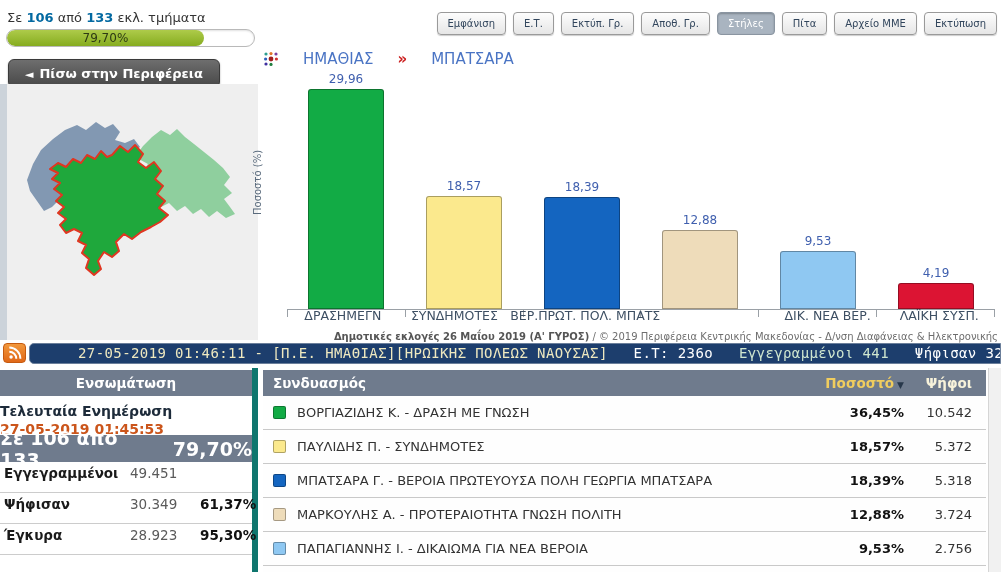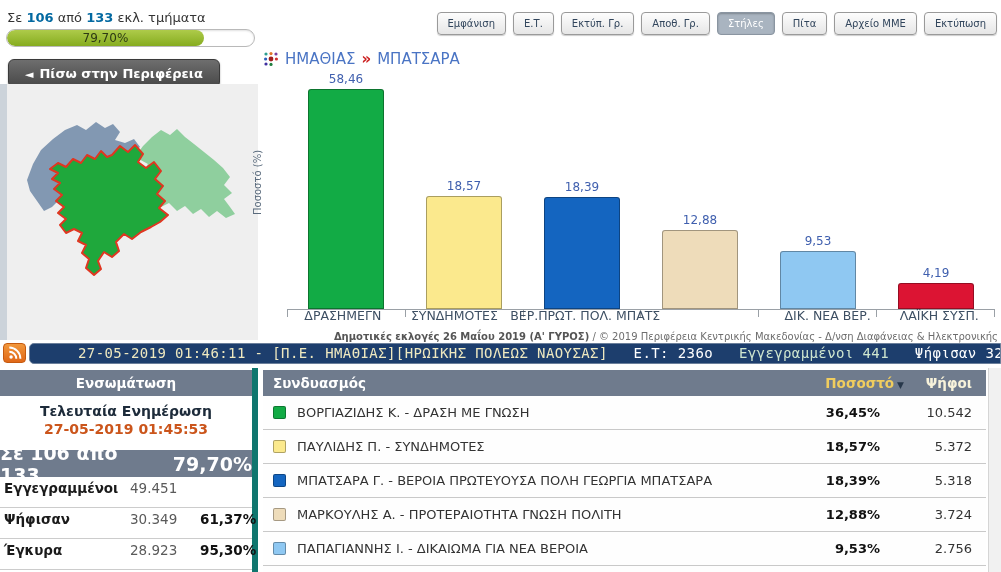--- a/index.html
+++ b/index.html
@@ -26,21 +26,21 @@
   .back-btn { position:absolute; left:8px; top:59px; font-family:inherit; font-size:13px; font-weight:bold; color:#fff;
     background:linear-gradient(#6e6e6e,#474747); border:1px solid #3a3a3a; border-radius:6px;
     padding:6px 16px; box-shadow:0 1px 2px rgba(0,0,0,.35); cursor:pointer; }
   .back-btn .arr { margin-right:6px; font-size:11px; }
 
   
   .map-strip { position:absolute; left:0; top:84px; width:7px; height:256px; background:#ccd3da; }
   .map { position:absolute; left:7px; top:84px; width:251px; height:256px; background:#efefef; }
 
   
-  .chart-title { position:absolute; left:263px; top:50px; display:flex; align-items:center; gap:6px;
+  .chart-title { position:absolute; left:263px; top:50px; display:flex; align-items:center; gap:24px;
     font-size:15px; }
   .bc-region, .bc-muni { color:#4a74c4; }
   .bc-sep { color:#cc2222; font-weight:bold; }
   .ylabel { position:absolute; left:252px; top:215px; transform:rotate(-90deg); transform-origin:left top;
     font-size:10px; color:#5a6b7d; white-space:nowrap; }
   .plot { position:absolute; left:287px; top:72px; width:708px; height:238px;
     border-bottom:1px solid #9aa0a6; display:flex; }
   .slot { flex:1; display:flex; flex-direction:column; justify-content:flex-end; align-items:center; }
   .bar-value { font-size:12px; color:#3f5fae; margin-bottom:3px; }
   .bar { width:76px; border:1px solid rgba(0,0,0,.32); border-radius:3px 3px 0 0; }
@@ -60,41 +60,41 @@
     border:1px solid #6b7f9b; border-radius:5px 0 0 5px; overflow:hidden; white-space:nowrap;
     font-family:"DejaVu Sans Mono","Liberation Mono",monospace; font-size:14px; line-height:19px;
     padding-left:48px; letter-spacing:.4px; }
   .ticker-seg { margin-right:17px; }
 
   
   .left-panel { position:absolute; left:0; top:368px; width:258px; height:204px; background:#fff;
     border-right:6px solid #0f766e; }
   .panel-header { margin-top:2px; height:26px; line-height:26px; background:#6f7b8d; color:#fff;
     font-weight:bold; font-size:13.5px; text-align:center; }
-  .update-block { height:54px; text-align:center; padding-top:7px; }
+  .update-block { height:39px; padding-top:7px; }
   .upd-label { font-size:14px; font-weight:bold; color:#1d2b3a; }
   .upd-value { font-size:14px; font-weight:bold; color:#cb551b; margin-top:2px; }
   .completed-bar { height:27px; background:#6f7b8d; color:#fff; font-weight:bold; font-size:19px;
     display:flex; align-items:center; justify-content:center; gap:20px; }
   .stat-row { height:31px; border-bottom:1px solid #ccc; display:grid;
     grid-template-columns:126px 70px 1fr; align-items:center; padding:0 6px 8px 4px; font-size:13.5px; }
   .stat-label { font-weight:bold; color:#1a1a1a; }
   .stat-value { color:#5a5a5a; }
   .stat-pct { font-weight:bold; color:#111; text-align:right; }
 
   
   .results { position:absolute; left:263px; top:368px; width:723px; height:204px; overflow:hidden; background:#fff; }
   .r-header { margin-top:2px; height:26px; background:#6f7b8d; display:grid;
     grid-template-columns:1fr 112px 82px; align-items:center; padding-left:10px; }
   .rh-name { color:#fff; font-weight:bold; font-size:13.5px; }
   .rh-pct { color:#f0cd5e; font-weight:bold; font-size:13.5px; text-align:right; }
   .rh-pct .sort { color:#27374a; font-size:9px; margin-left:3px; }
   .rh-votes { color:#f7f2da; font-weight:bold; font-size:13.5px; text-align:right; padding-right:14px; }
   .r-row { height:34px; display:grid; grid-template-columns:1fr 112px 82px; align-items:center;
-    border-bottom:1px solid #c9c9c9; padding-left:10px; background:#fefefe;gap:24px; }
+    border-bottom:1px solid #c9c9c9; padding-left:10px; background:#fefefe; }
   .r-name { display:flex; align-items:center; gap:11px; font-size:13px; color:#333; white-space:nowrap; overflow:hidden; }
   .swatch { width:13px; height:13px; border:1px solid rgba(0,0,0,.3); border-radius:2px; flex:0 0 13px; }
   .r-pct { font-weight:bold; color:#111; font-size:13px; text-align:right; }
   .r-votes { color:#333; font-size:13px; text-align:right; padding-right:14px; }
   .scroll-gutter { position:absolute; right:0; top:368px; width:13px; height:204px; background:#f1f1f1;
     border-left:1px solid #d5d5d5; }
 </style>
 </head>
 <body>
 
@@ -149,21 +149,21 @@
         <circle cx="8" cy="13.4" r="1.6" fill="#207f3f"></circle>
     </svg>
     <span class="bc-region">ΗΜΑΘΙΑΣ</span>
     <span class="bc-sep">»</span>
     <span class="bc-muni">ΜΠΑΤΣΑΡΑ</span>
   </div>
 
   <div class="ylabel">Ποσοστό (%)</div>
   <div class="plot">
     <div class="slot">
-      <div class="bar-value">58,46</div>
+      <div class="bar-value">29,96</div>
       <div class="bar" style="height: 222.345px; background: rgb(18, 171, 69);"></div>
     </div>
     <div class="slot">
       <div class="bar-value">18,57</div>
       <div class="bar" style="height: 113.277px; background: rgb(251, 233, 141);"></div>
     </div>
     <div class="slot">
       <div class="bar-value">18,39</div>
       <div class="bar" style="height: 112.179px; background: rgb(20, 101, 192);"></div>
     </div>

